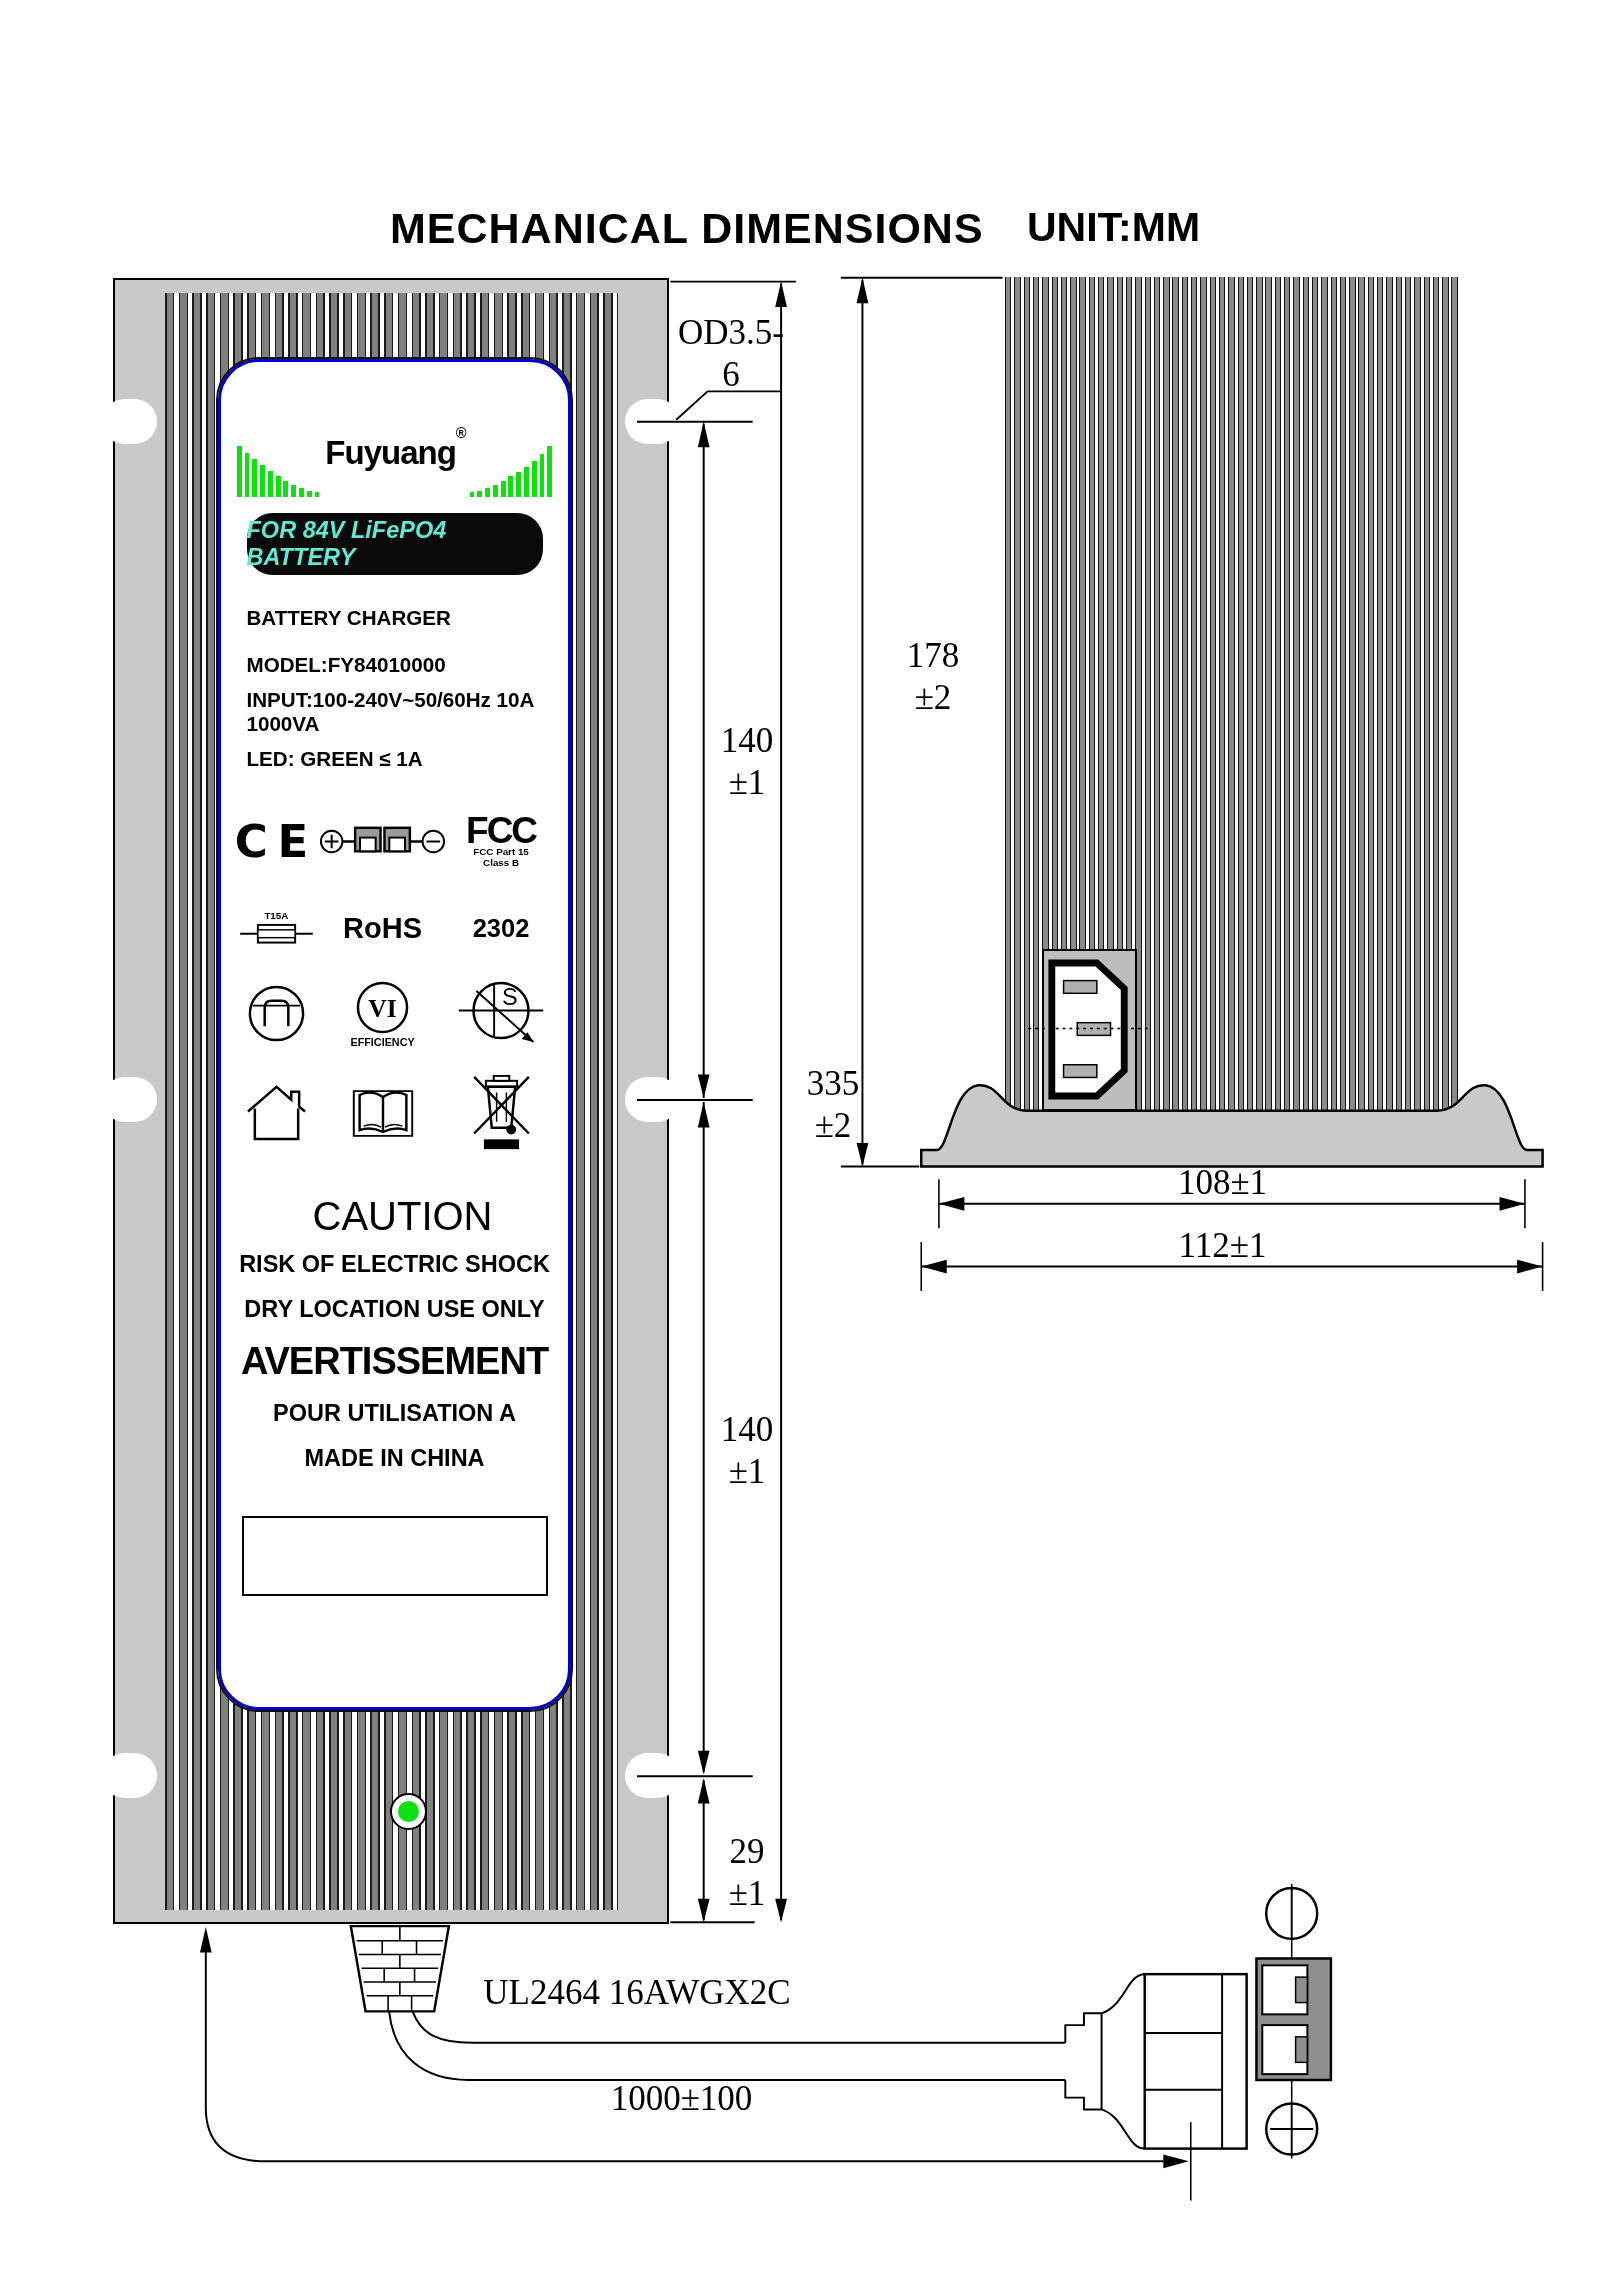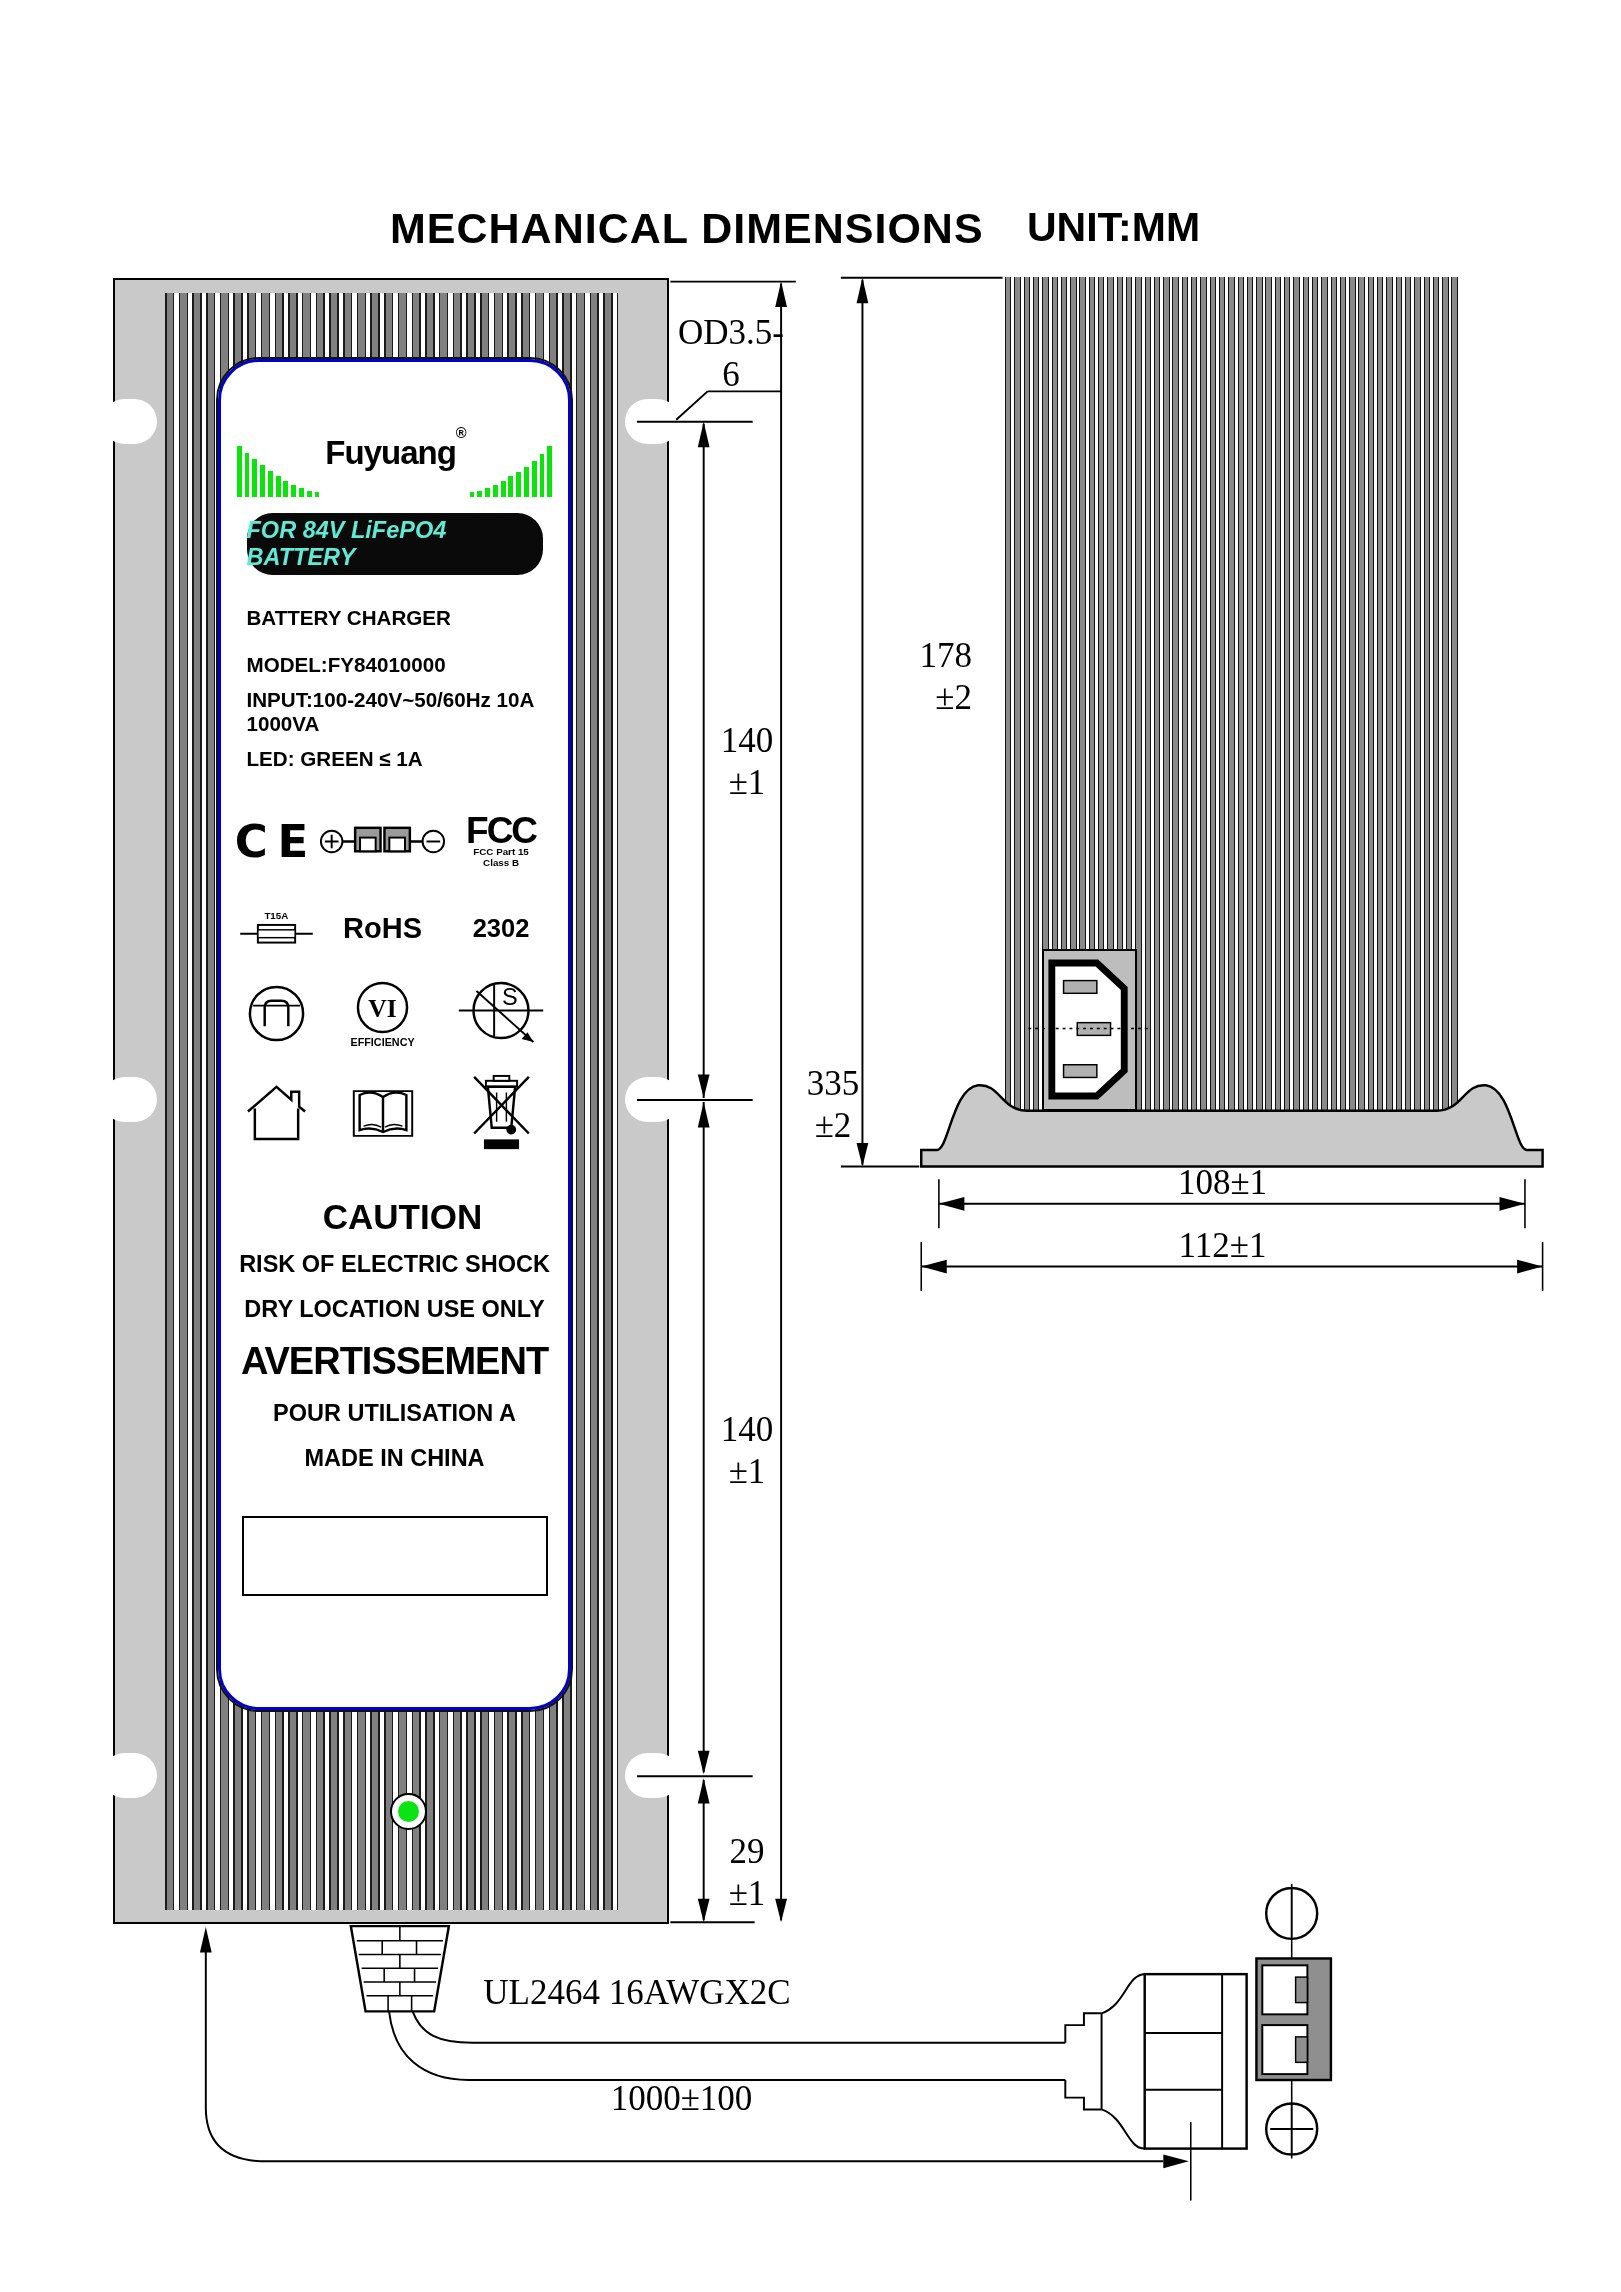--- a/index.html
+++ b/index.html
@@ -45,21 +45,21 @@
   .icongrid .cell{display:flex;flex-direction:column;align-items:center;justify-content:center;}
   .r1{height:103px;} .r2{height:71px;} .r3{height:98px;} .r4{height:103px;}
   .ce{font-size:45px;font-weight:900;letter-spacing:9.8px;font-family:"DejaVu Sans",sans-serif;}
   .fcc{font-size:37px;font-weight:900;letter-spacing:-2px;line-height:33px;text-align:center;}
   .fcc small{display:block;font-size:9.8px;font-weight:700;letter-spacing:0;line-height:10.8px;}
   .rohs{font-size:29px;font-weight:900;}
   .code{font-size:25.5px;font-weight:800;}
   .fuse-wrap{text-align:center;font-size:9.8px;font-weight:800;}
   .effwrap{text-align:center;font-size:10.8px;font-weight:800;}
   .caution{margin-top:25.5px;text-align:center;}
-  .caution .c1{font-size:35px;font-weight:700;line-height:51px;padding-left:16px;}
+  .caution .c1{font-size:40px;font-weight:400;line-height:51px;padding-left:16px;}
   .caution .c2{font-size:23.5px;font-weight:800;line-height:45px;}
   .caution .c3{font-size:38px;font-weight:900;line-height:59px;letter-spacing:-1px;}
   .serialbox{margin:35px auto 0 auto;width:306px;height:80px;border:2.9px solid #000;box-sizing:border-box;background:#fff;}
   
   .sfins{position:absolute;left:1005px;top:277px;width:456px;height:834px;
          background:repeating-linear-gradient(90deg,#111 0px,#111 1px,#8a8a8a 1px,#8a8a8a 5.4px,#111 5.4px,#111 6.4px,#ffffff 6.4px,#ffffff 9.3px);}
   .inlet{position:absolute;left:1042px;top:949px;width:95px;height:162px;background:#bdbdbd;
          border:2px solid #000;box-sizing:border-box;}
   
   .dim{position:absolute;font-family:"Liberation Serif",serif;font-size:35px;line-height:42px;
@@ -337,21 +337,21 @@
       <div>±2</div>
   </div>
   <div class="dim" style="left:710px;top:1409px;width:74px;">
     <div>140</div>
       <div>±1</div>
   </div>
   <div class="dim" style="left:710px;top:1831px;width:74px;">
     <div>29</div>
       <div>±1</div>
   </div>
-  <div class="dim" style="left:894px;top:635px;width:78px;text-align:right;">
+  <div class="dim" style="left:894px;top:635px;width:78px;">
     <div>178</div>
       <div>±2</div>
   </div>
   <div class="dim" style="left:1139px;top:1162px;width:167px;">108±1</div>
   <div class="dim" style="left:1139px;top:1225px;width:167px;">112±1</div>
   <div class="dim" style="left:480px;top:1972px;width:314px;">UL2464 16AWGX2C</div>
   <div class="dim" style="left:554px;top:2078px;width:255px;">1000±100</div>
 
 </div>
 

